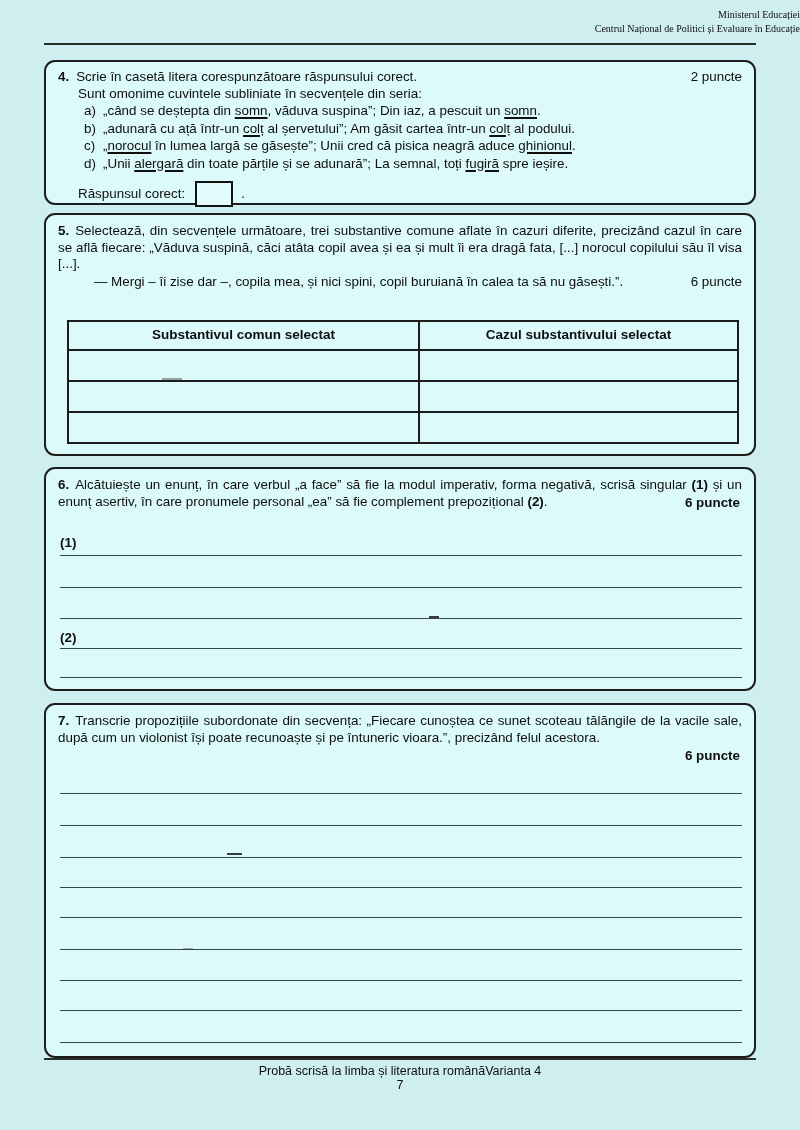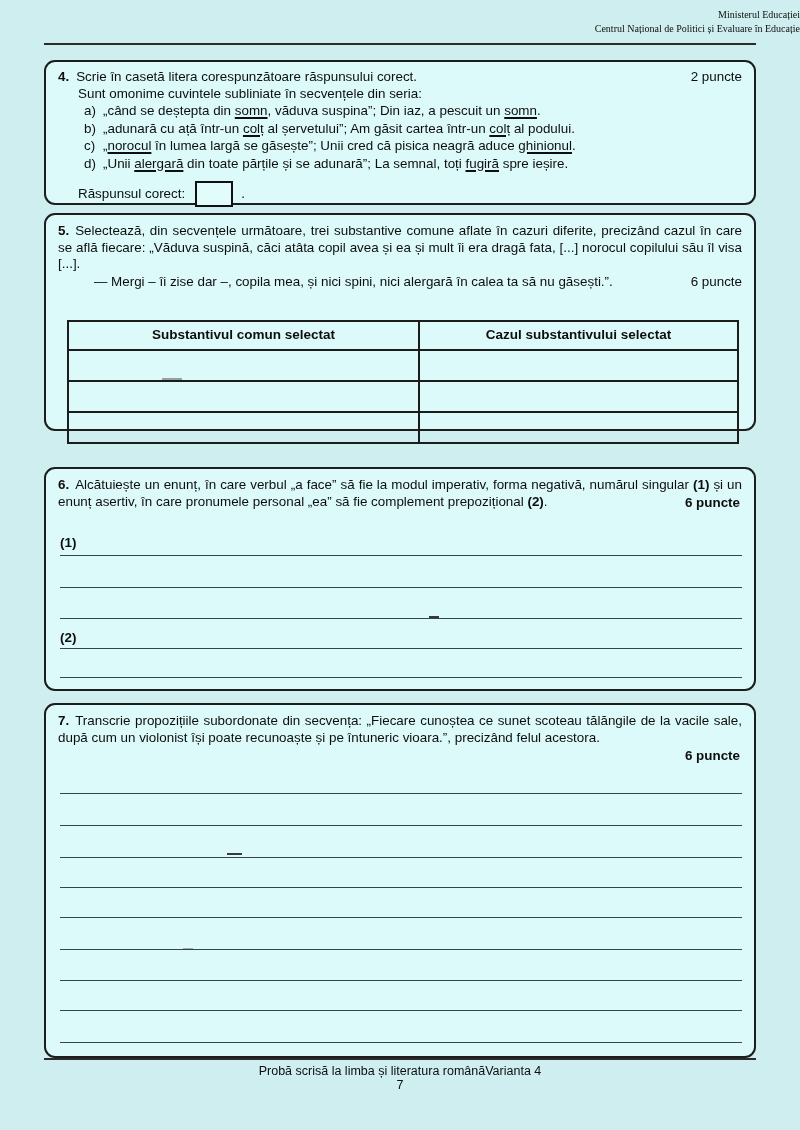--- a/index.html
+++ b/index.html
@@ -14,21 +14,21 @@
     font-size:10px; line-height:14px;font-family:Liberation Serif, serif; }
   .header-rule { position:absolute; top:43px; left:44px; width:712px; height:2px;
     background:#2b2b2b; }
 
   .qbox {
     position:absolute; left:44px; width:712px; box-sizing:border-box;
     background:#dcfafa; border:2px solid #1d1d1d; border-radius:11px;
     font-size:13.4px; line-height:16.5px; padding:8px 12px;
   }
   #q4 { top:60px;  height:145px; padding-top:7px; }
-  #q5 { top:213px; height:218px; }
+  #q5 { top:213px; height:243px; }
   #q6 { top:467px; height:224px; }
   #q7 { top:703px; height:355px; }
 
   .flex-row { display:flex; }
   .qnum { font-weight:bold; margin-right:7px; flex:none; }
   .num-inline { font-weight:bold; margin-right:6px; }
   .points { font-weight:normal; white-space:nowrap; }
   .grow { flex:1; }
 
   .q4-subtitle { margin-left:20px; }
@@ -106,21 +106,21 @@
     <div class="q4-answer">
       <span>Răspunsul corect:</span>
       <span class="answer-box"></span>
       <span>.</span>
     </div>
   </div>
 
   <div class="qbox" id="q5">
     <p class="qp"><b class="num-inline">5.</b><span>Selectează, din secvențele următoare, trei substantive comune aflate în cazuri diferite, precizând cazul în care se află fiecare: „Văduva suspină, căci atâta copil avea și ea și mult îi era dragă fata, [...] norocul copilului său îl visa [...].</span></p>
     <div class="q5-dialogue">
-      <span class="dlg">— Mergi – îi zise dar –, copila mea, și nici spini, nici alergară în calea ta să nu găsești.”.</span>
+      <span class="dlg">— Mergi – îi zise dar –, copila mea, și nici spini, copil buruiană în calea ta să nu găsești.”.</span>
       <span class="points">6 puncte</span>
     </div>
     <table class="q5-table">
       <tbody>
           <tr>
         <th class="col-left">Substantivul comun selectat</th>
         <th>Cazul substantivului selectat</th>
       </tr>
       <tr>
             <td></td>
@@ -132,21 +132,21 @@
           </tr>
       <tr>
             <td></td>
             <td></td>
           </tr>
     </tbody>
       </table>
   </div>
 
   <div class="qbox" id="q6">
-    <p class="qp"><b class="num-inline">6.</b><span><span>Alcătuiește un enunț, în care verbul „a face” să fie la modul imperativ, forma negativă, numărul singular </span><span class="b">(1)</span><span> și un enunț asertiv, în care pronumele personal „ea” să fie complement prepozițional </span><span class="b">(2)</span><span>.</span></span></p>
+    <p class="qp"><b class="num-inline">6.</b><span><span>Alcătuiește un enunț, în care verbul „a face” să fie la modul imperativ, forma negativă, scrisă singular </span><span class="b">(1)</span><span> și un enunț asertiv, în care pronumele personal „ea” să fie complement prepozițional </span><span class="b">(2)</span><span>.</span></span></p>
     <span class="abs-points" style="top:26px;">6 puncte</span>
     <span class="wr-label" style="top:66px;">(1)</span>
     <div class="rule" style="top:86px;"></div>
     <div class="rule" style="top:118px;"></div>
     <div class="rule" style="top:149px;"></div>
     <span class="wr-label" style="top:161px;">(2)</span>
     <div class="rule" style="top:179px;"></div>
     <div class="rule" style="top:208px;"></div>
   </div>
 

